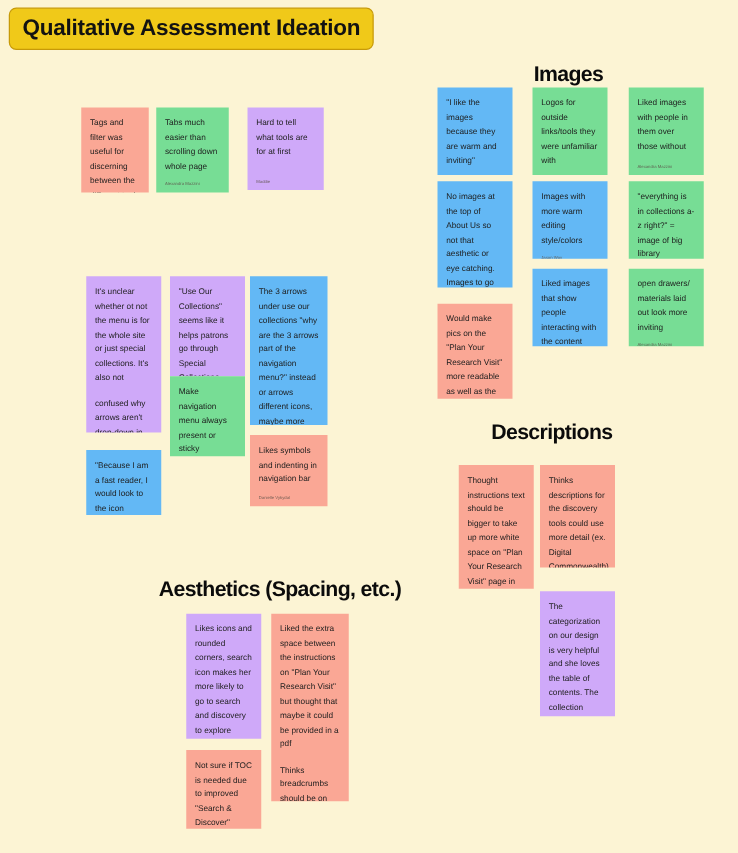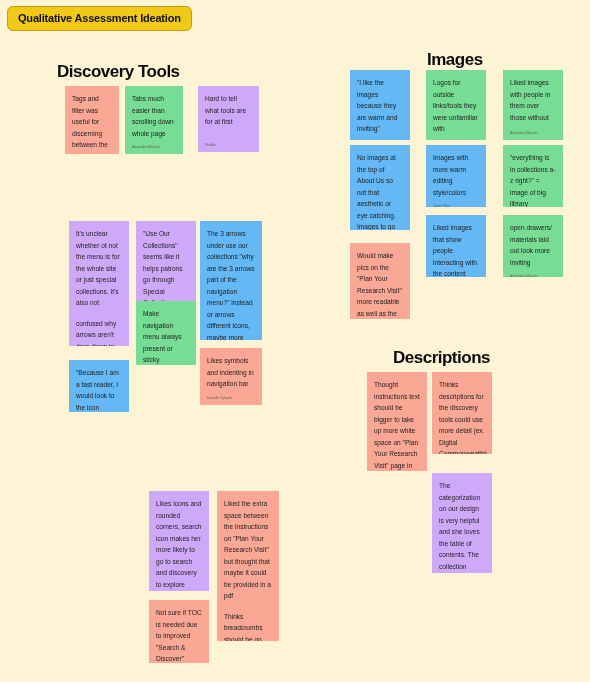--- a/index.html
+++ b/index.html
@@ -17,21 +17,21 @@
   }
 
   
   .title-banner {
     position: absolute;
     left: 7px; top: 6px;
     padding: 5px 10px 6px 10px;
     background: #F0C919;
     border: 1.5px solid #C79A08;
     border-radius: 6px;
-    font-size: 11px;
+    font-size: 18px;
     font-weight: bold;
     color: #121212;
     letter-spacing: -0.2px;
     white-space: nowrap;
   }
 
   
   .section-heading {
     position: absolute;
     font-size: 17px;
@@ -72,23 +72,23 @@
   .c-purple { background: #CFA9F9; }
   .c-blue   { background: #63B8F5; }
 </style>
 </head>
 <body>
 
 <div id="board">
 
   <div class="title-banner">Qualitative Assessment Ideation</div>
 
-  <div class="section-heading" style="left:57px; top:62px;">Discovery Tools</div>
   <div class="section-heading" style="left:427px; top:38px;margin-top:12px;">Images</div>
-  <div class="section-heading" style="left:393px; top:348px;">Descriptions</div>
+  <div class="section-heading" style="left:393px; top:336px;">Descriptions</div>
+  <div class="section-heading" style="left:127px; top:462px;">Aesthetics (Spacing, etc.)</div>
 
   <div class="note c-pink" style="left:65px; top:86px; width:54px; height:68px;">
     <div class="note-body">Tags and filter was useful for discerning between the different tools</div>
 
   </div>
   <div class="note c-green" style="left:125px; top:86px; width:58px; height:68px;">
     <div class="note-body">Tabs much easier than scrolling down whole page</div>
     <div class="note-author">Alexandra Mazzini</div>
   </div>
   <div class="note c-purple" style="left:198px; top:86px; width:61px; height:66px;">

